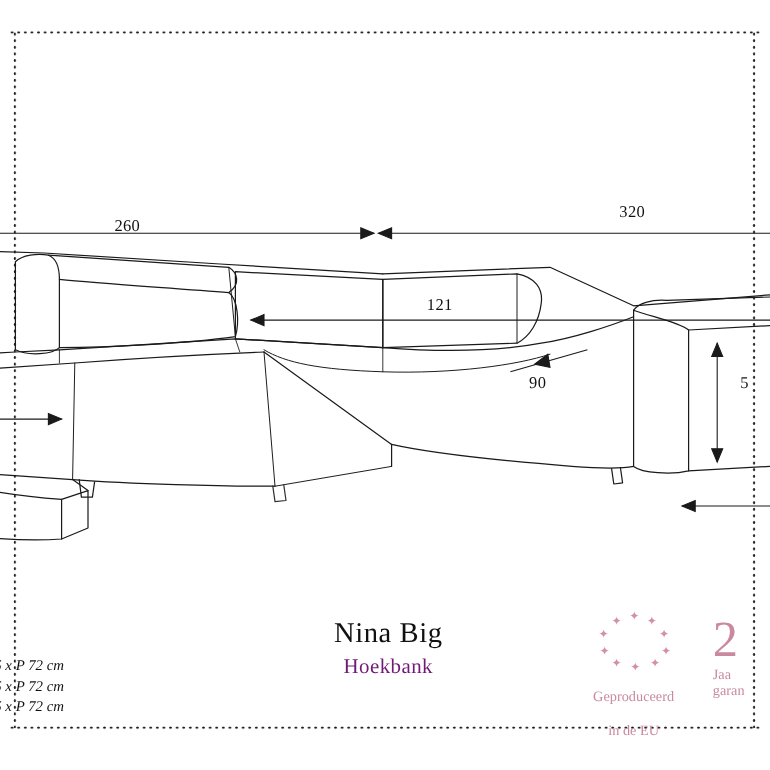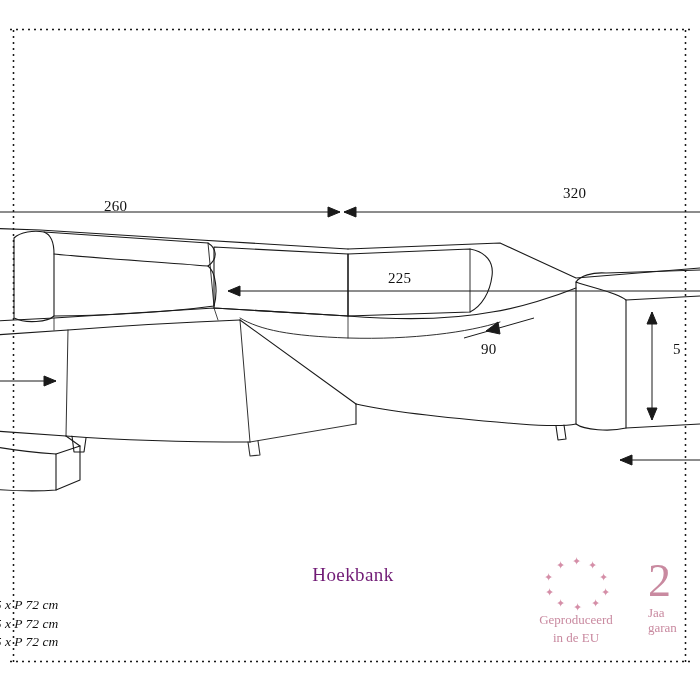--- a/index.html
+++ b/index.html
@@ -104,21 +104,21 @@
     position: absolute;
     color: #d58fa8;
     font-size: 11px;
     line-height: 11px;
   }
   .eu-text {
     font-family: "Liberation Serif", serif;
     font-size: 13px;
     color: #c98aa0;
     line-height: 17px;
-    margin-top: 1px;
+    margin-top: 14px;
   }
   .warranty {
     position: absolute;
     left: 648px;
     top: 556px;
     width: 90px;
   }
   .warranty-num {
     font-family: "Liberation Serif", serif;
     font-size: 46px;
@@ -212,31 +212,32 @@
       <line x1="-20" y1="381" x2="56" y2="381"></line>
       <polygon points="56,381 44,376 44,386"></polygon>
 
       <line x1="620" y1="460" x2="700" y2="460"></line>
       <polygon points="620,460 632,455 632,465"></polygon>
     </g>
   </svg>
 
   <div class="dimlabel" style="left:104px; top:198px;">260</div>
   <div class="dimlabel" style="left:563px; top:185px;">320</div>
-  <div class="dimlabel" style="left:388px; top:270px;">225</div>
+  <div class="dimlabel" style="left:388px; top:270px;">121</div>
   <div class="dimlabel" style="left:481px; top:341px;">90</div>
   <div class="dimlabel" style="left:673px; top:341px;">5</div>
 
   <div class="spec-list">
     <div>05 x P 72 cm</div>
     <div>05 x P 72 cm</div>
     <div>05 x P 72 cm</div>
   </div>
 
   <div class="title-block">
+    <div class="title-main">Nina Big</div>
     <div class="title-sub">Hoekbank</div>
   </div>
 
   <div class="eu-badge">
     <div class="eu-stars">
       <span class="eu-star" style="left:35px; top:0px;">✦</span>
       <span class="eu-star" style="left:51px; top:4px;">✦</span>
       <span class="eu-star" style="left:62px; top:16px;">✦</span>
       <span class="eu-star" style="left:64px; top:31px;">✦</span>
       <span class="eu-star" style="left:54px; top:42px;">✦</span>

